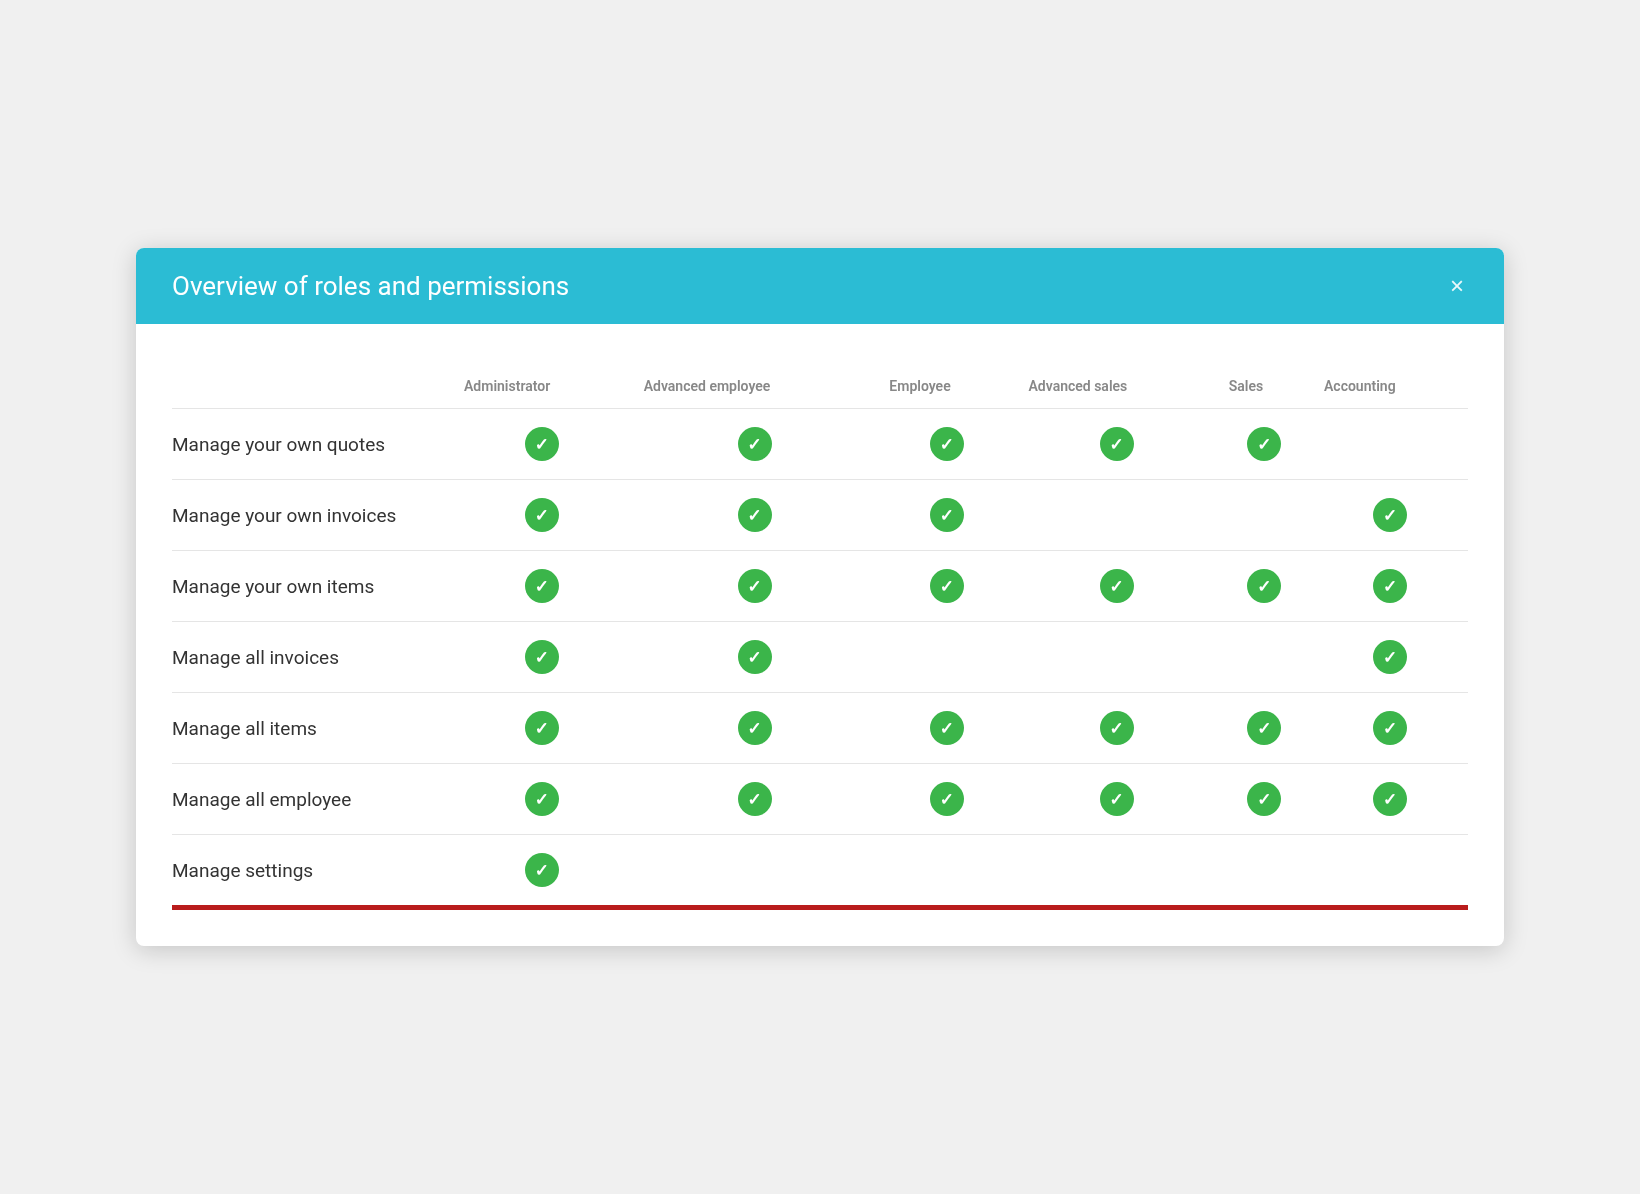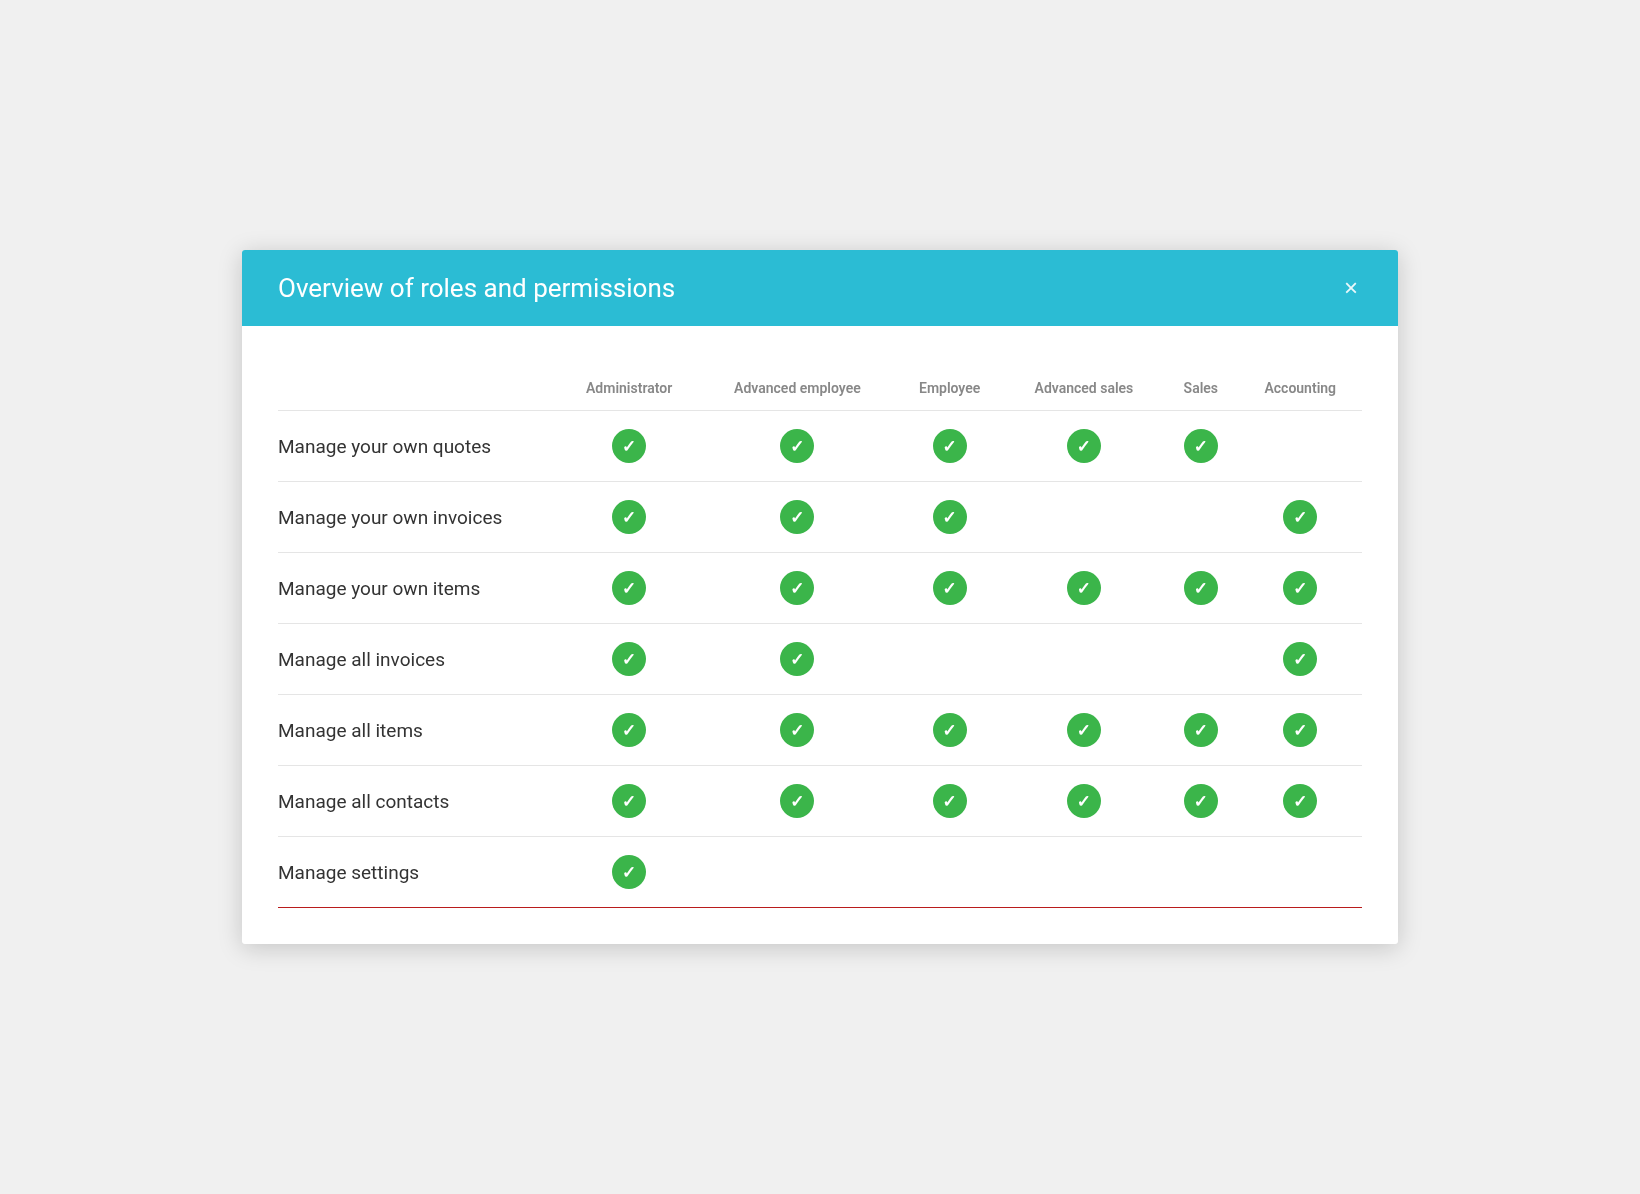--- a/index.html
+++ b/index.html
@@ -12,22 +12,22 @@
       background: #f0f0f0;
       font-family: -apple-system, BlinkMacSystemFont, 'Segoe UI', Roboto, sans-serif;
       display: flex;
       align-items: center;
       justify-content: center;
       min-height: 100vh;
     }
 
     .modal {
       background: #ffffff;
-      width: 1156px;
-      border-radius: 3px;
+      width: 1368px;
+      border-radius: 8px;
       overflow: hidden;
       box-shadow: 0 4px 24px rgba(0,0,0,0.18);
     }
 
     .modal-header {
       background: #2bbcd4;
       padding: 22px 36px;
       display: flex;
       align-items: center;
       justify-content: space-between;
@@ -57,34 +57,34 @@
     .permissions-table {
       width: 100%;
       border-collapse: collapse;
     }
 
     .permissions-table thead tr th {
       color: #888888;
       font-weight: 600;
       font-size: 14px;
       padding: 14px 12px;
-      text-align: center;
+      text-align: left;
     }
 
     .permissions-table thead tr th:first-child {
       text-align: left;
       width: 280px;
     }
 
     .permissions-table tbody tr {
       border-top: 1px solid #e5e5e5;
     }
 
     .permissions-table tbody tr:last-child {
-      border-bottom: 1px solid #b91c1c;
+      border-bottom: 5px solid #b91c1c;
       margin-left: 24px;
     }
 
     .permissions-table tbody tr td {
       padding: 18px 12px;
       text-align: center;
       font-size: 15px;
       color: #333333;
     }
 
@@ -175,21 +175,21 @@
           <tr>
             <td>Manage all items</td>
             <td><span class="check-icon"></span></td>
             <td><span class="check-icon"></span></td>
             <td><span class="check-icon"></span></td>
             <td><span class="check-icon"></span></td>
             <td><span class="check-icon"></span></td>
             <td><span class="check-icon"></span></td>
           </tr>
           <tr>
-            <td>Manage all contacts</td>
+            <td>Manage all employee</td>
             <td><span class="check-icon"></span></td>
             <td><span class="check-icon"></span></td>
             <td><span class="check-icon"></span></td>
             <td><span class="check-icon"></span></td>
             <td><span class="check-icon"></span></td>
             <td><span class="check-icon"></span></td>
           </tr>
           <tr>
             <td>Manage settings</td>
             <td><span class="check-icon"></span></td>

